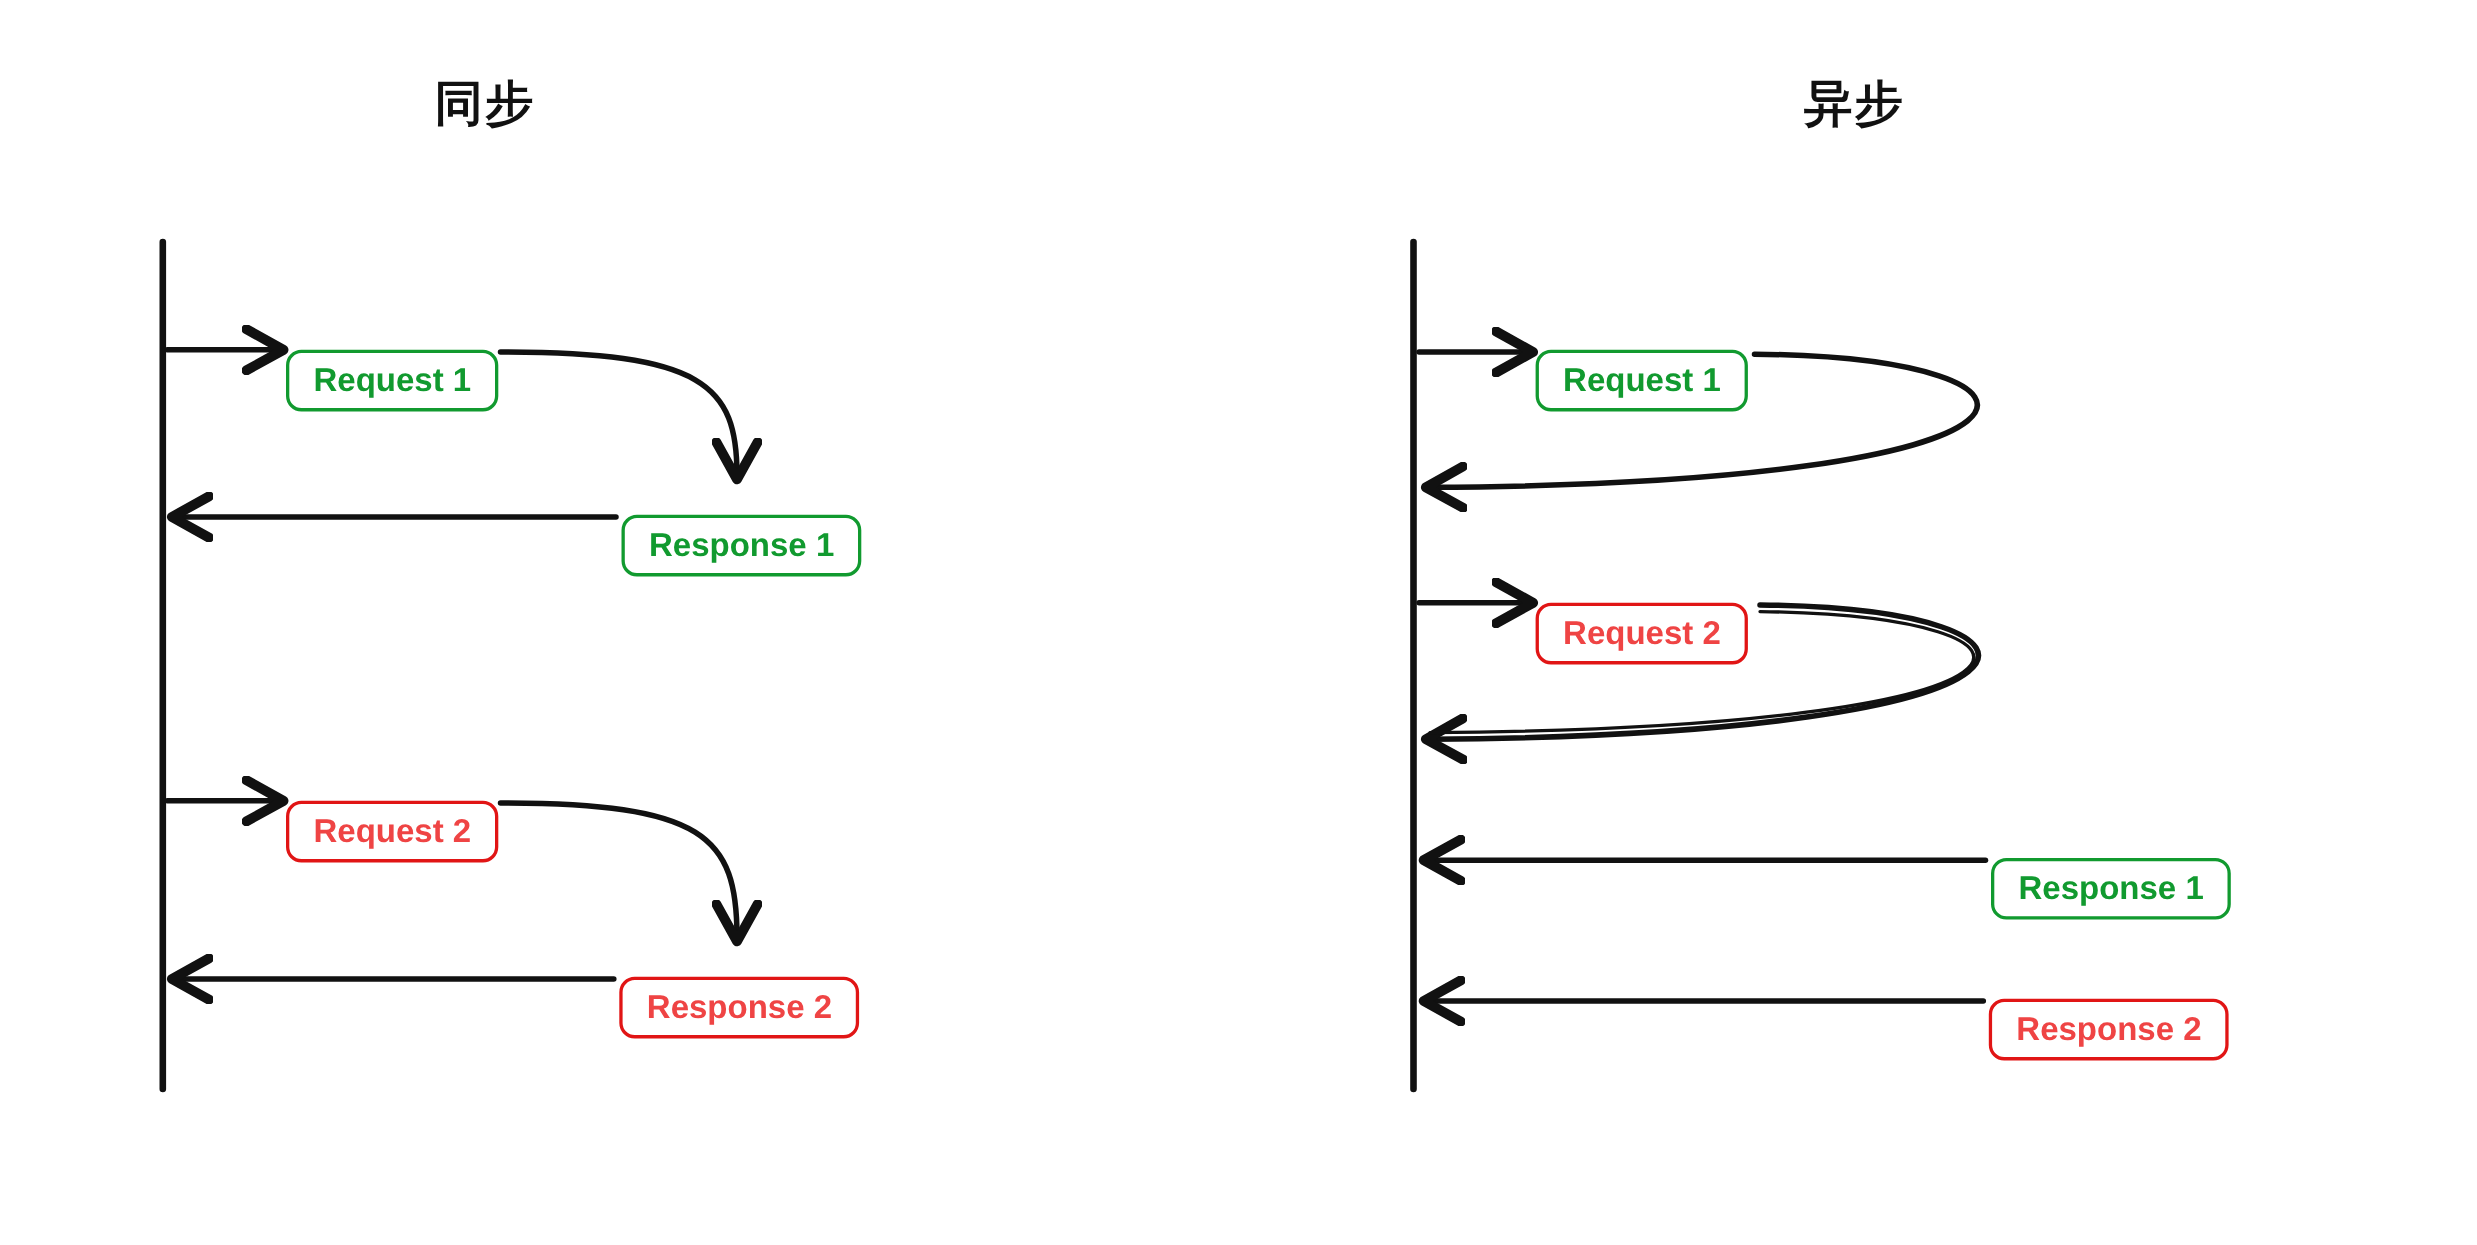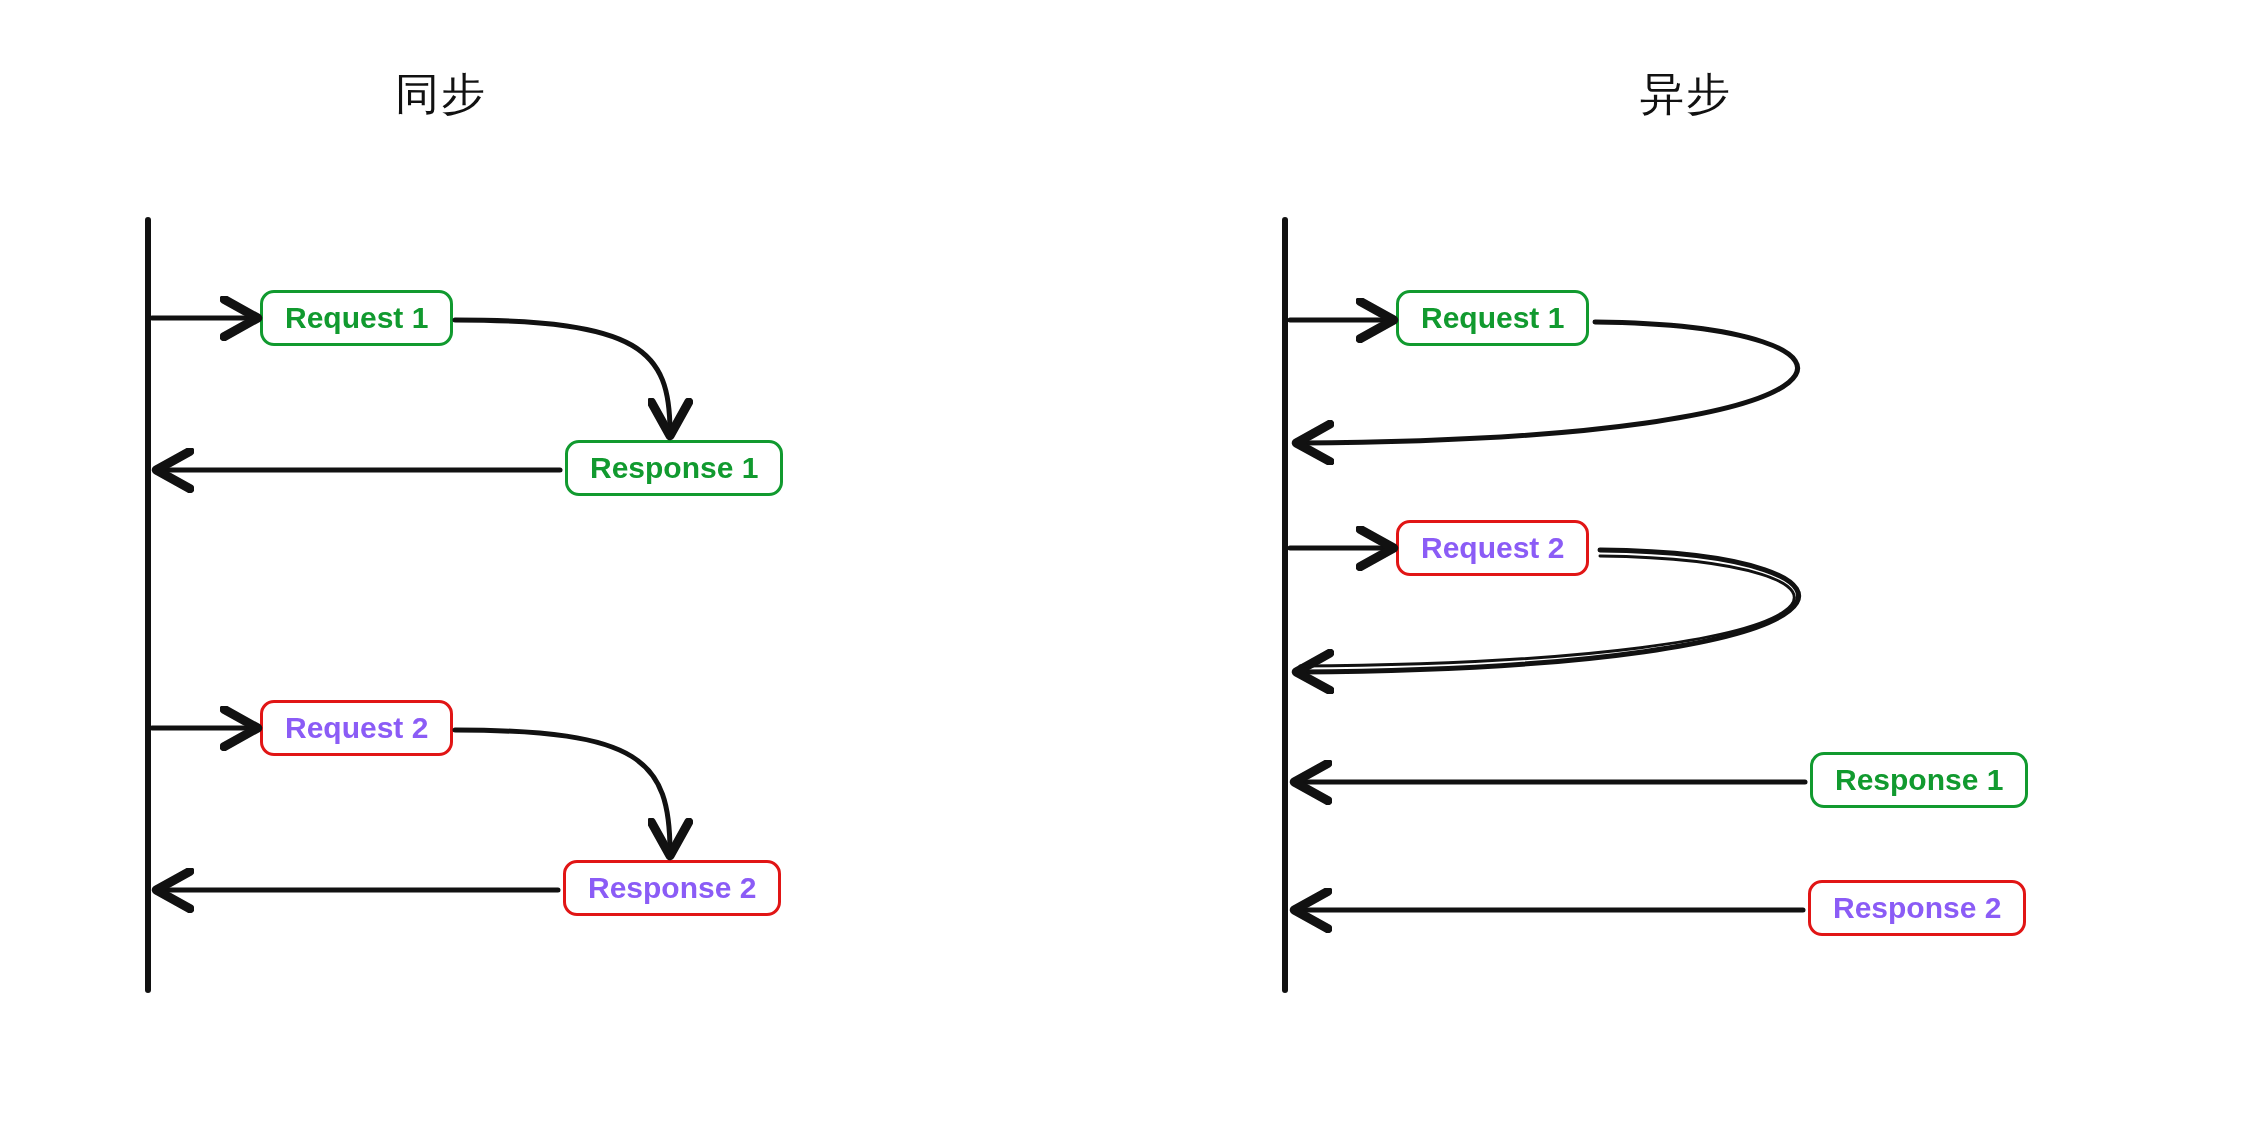--- a/index.html
+++ b/index.html
@@ -17,40 +17,41 @@
     position: absolute;
     left: 0;
     top: 0;
     width: 2252px;
     height: 1132px;
     overflow: visible;
   }
   .title {
     position: absolute;
     font-size: 44px;
-    font-weight: 400;
+    font-weight: 700;
     color: #111;
     letter-spacing: 2px;
   }
   .box {
     position: absolute;
     border-width: 3px;
     border-style: solid;
     border-radius: 14px;
     font-size: 30px;
     font-weight: 600;
     display: flex;
     align-items: center;
     justify-content: center;
     padding: 8px 22px;
     background: #fff;
     white-space: nowrap;
+    margin-top: 28px;
   }
   .green { color: #119a2f; border-color: #119a2f; }
-  .red   { color: #8b5cf6; border-color: #e11515; text-align: center; }
+  .red   { color: #ef4444; border-color: #e11515; text-align: center; }
 </style>
 </head>
 <body>
 
 <div class="canvas">
 
   <div class="title" style="left:395px; top:65px">同步</div>
   <div class="title" style="left:1640px; top:65px">异步</div>
 
   <div class="box green" style="left:260px; top:290px">Request 1</div>

